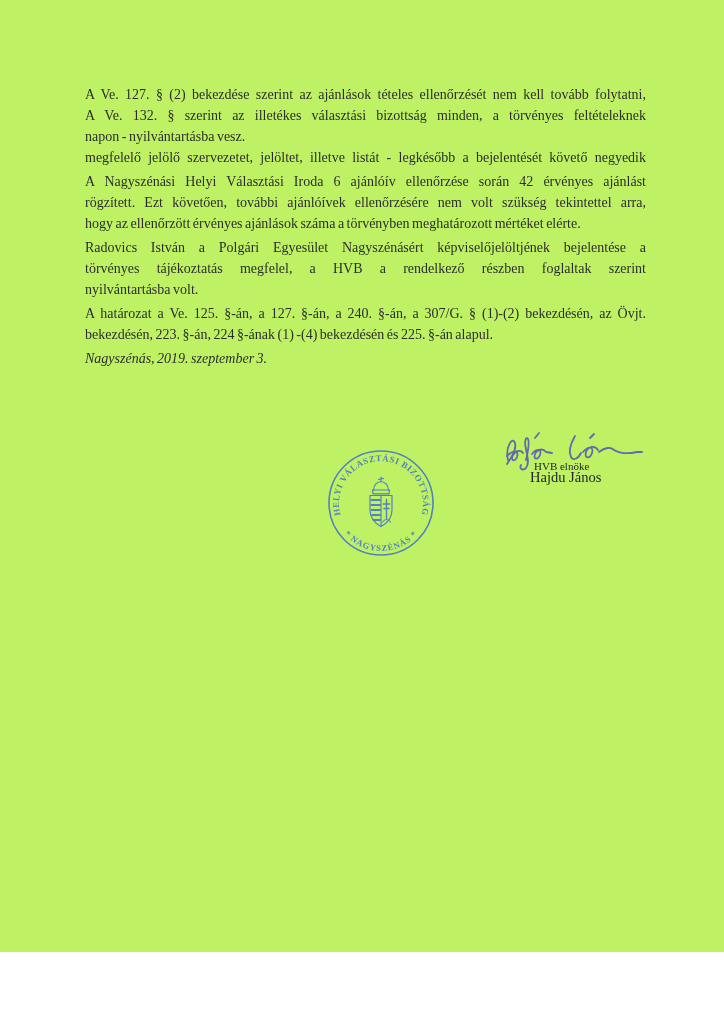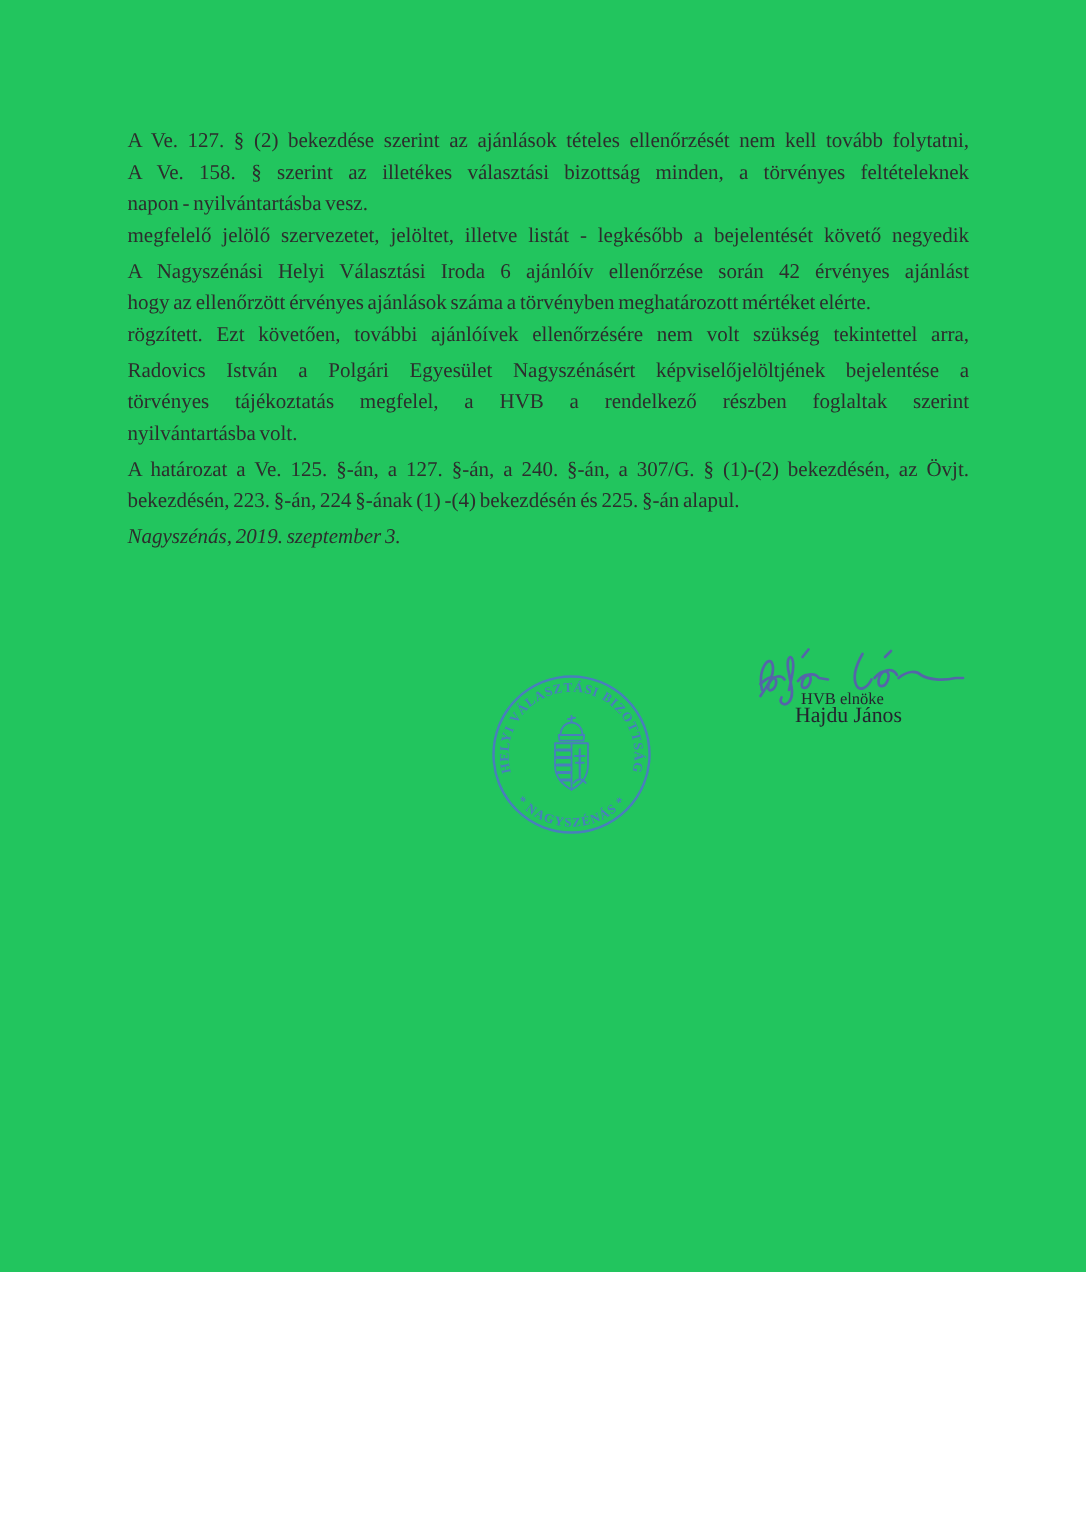--- a/index.html
+++ b/index.html
@@ -1,20 +1,20 @@
 <!DOCTYPE html>
 <html><head>
 <meta charset="utf-8">
 <style>
   html, body { margin: 0; padding: 0; background: #ffffff; }
   .page {
     position: relative;
     width: 724px;
-    height: 848px;
-    background: #22c55e;
+    height: 952px;
+    background: #bef264;
     font-family: "Liberation Serif", serif;
     color: #2d2d2d;
     overflow: hidden;
   }
   .textblock {
     position: absolute;
     left: 85px;
     top: 84px;
     width: 561px;
     font-size: 14px;
@@ -65,28 +65,28 @@
   }
 </style>
 </head>
 <body>
 
 <div class="page">
 
   <div class="textblock">
     <p class="para">
         <span class="tline">A Ve. 127. § (2) bekezdése szerint az ajánlások tételes ellenőrzését nem kell tovább folytatni,</span>
-        <span class="tline">A Ve. 158. § szerint az illetékes választási bizottság minden, a törvényes feltételeknek</span>
+        <span class="tline">A Ve. 132. § szerint az illetékes választási bizottság minden, a törvényes feltételeknek</span>
         <span class="tline tline-last">napon - nyilvántartásba vesz.</span>
         <span class="tline">megfelelő jelölő szervezetet, jelöltet, illetve listát - legkésőbb a bejelentését követő negyedik</span>
       </p>
     <p class="para">
         <span class="tline">A Nagyszénási Helyi Választási Iroda  6 ajánlóív ellenőrzése során 42 érvényes ajánlást</span>
+        <span class="tline">rögzített. Ezt követően, további ajánlóívek ellenőrzésére nem volt szükség tekintettel arra,</span>
         <span class="tline tline-last">hogy az ellenőrzött érvényes ajánlások száma a törvényben meghatározott mértéket elérte.</span>
-        <span class="tline">rögzített. Ezt követően, további ajánlóívek ellenőrzésére nem volt szükség tekintettel arra,</span>
       </p>
     <p class="para">
         <span class="tline">Radovics István a Polgári Egyesület Nagyszénásért képviselőjelöltjének bejelentése a</span>
         <span class="tline">törvényes tájékoztatás megfelel, a HVB a rendelkező részben foglaltak szerint</span>
         <span class="tline tline-last">nyilvántartásba volt.</span>
       </p>
     <p class="para">
         <span class="tline">A határozat a Ve. 125. §-án, a 127. §-án, a 240. §-án, a 307/G. § (1)-(2) bekezdésén, az Övjt.</span>
         <span class="tline tline-last">bekezdésén, 223. §-án, 224 §-ának (1) -(4) bekezdésén és 225. §-án alapul.</span>
       </p>

